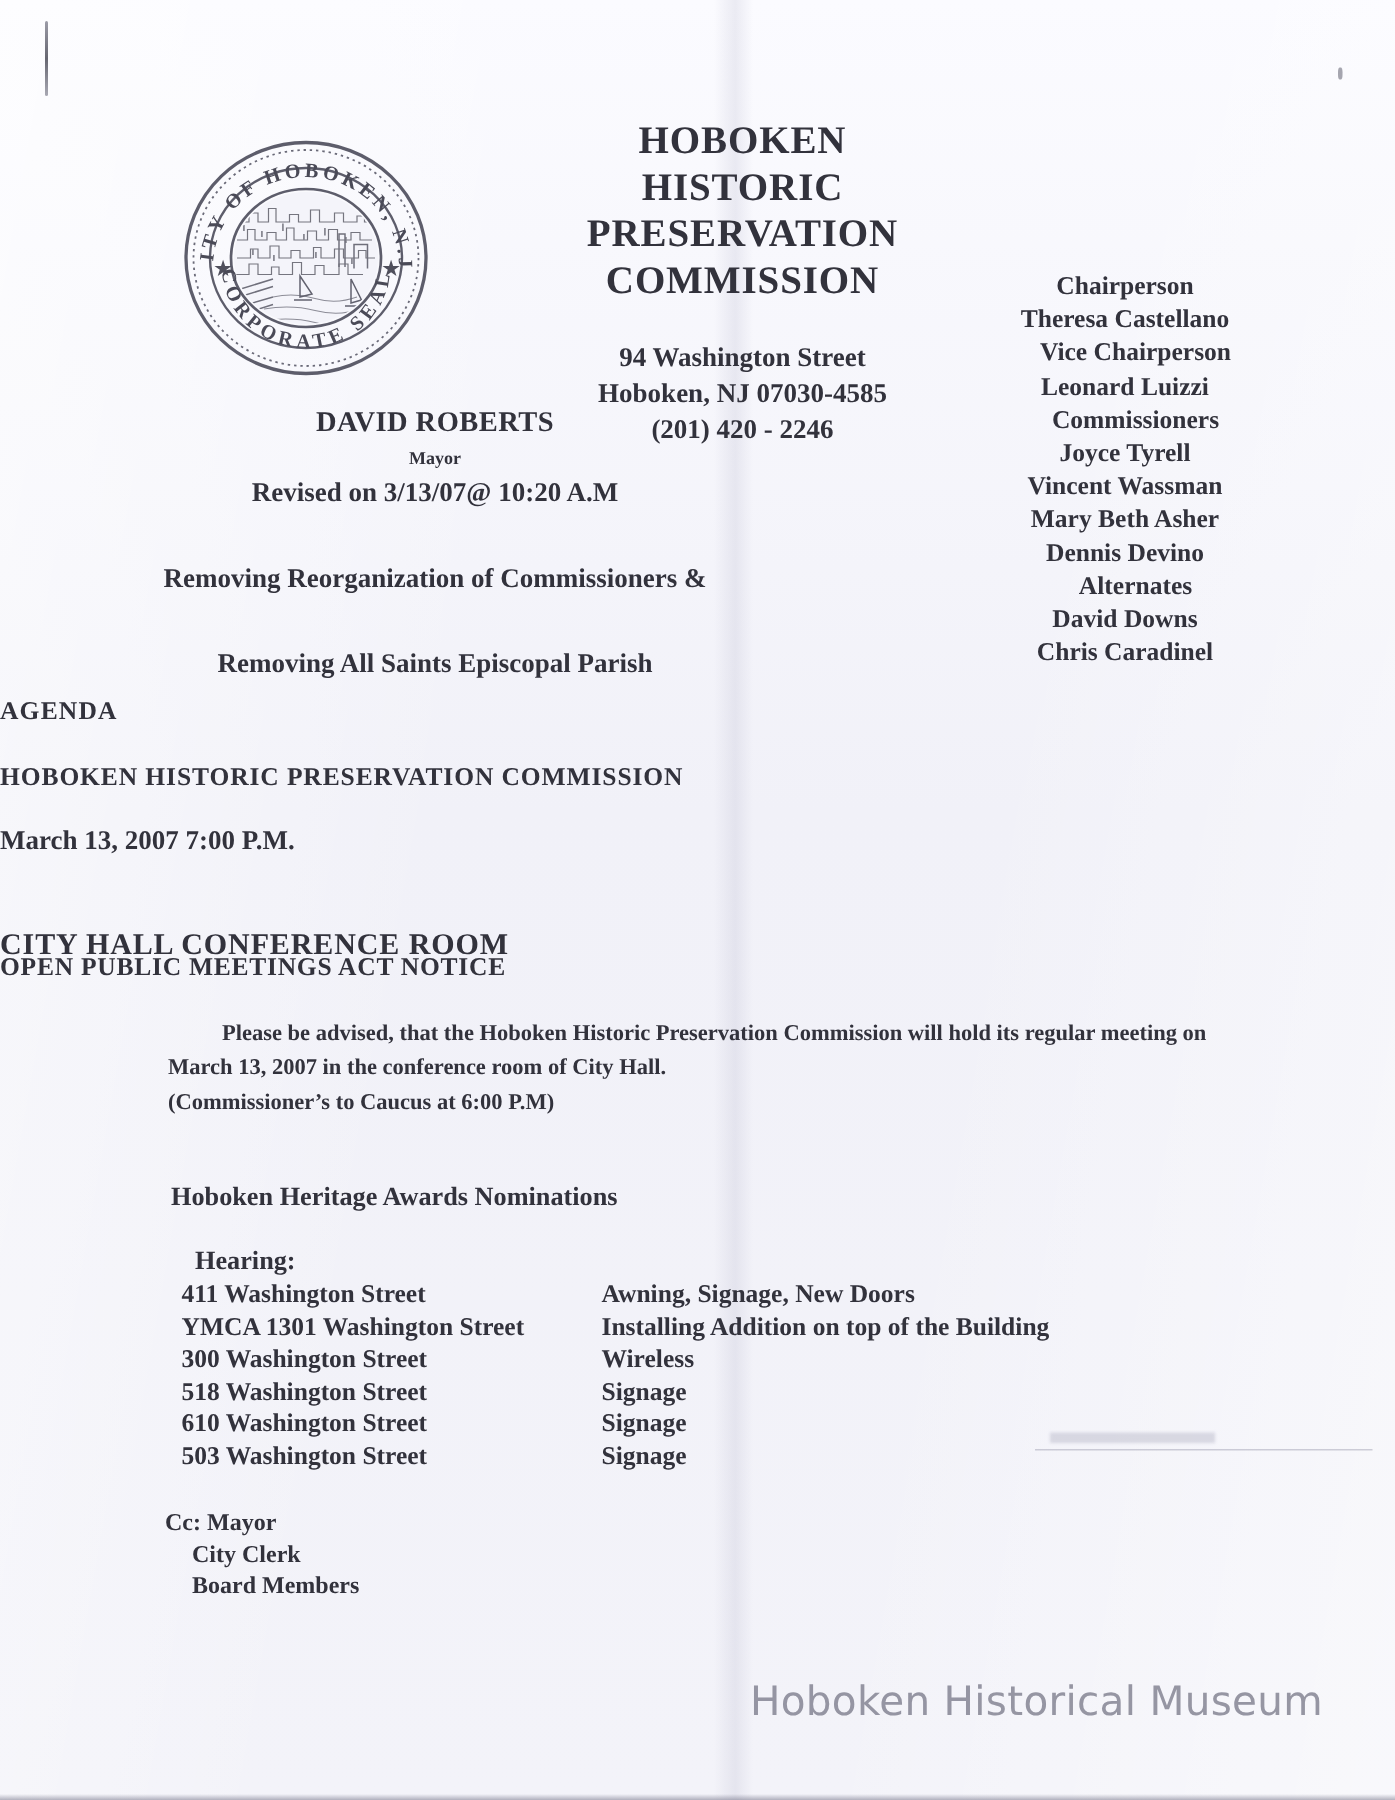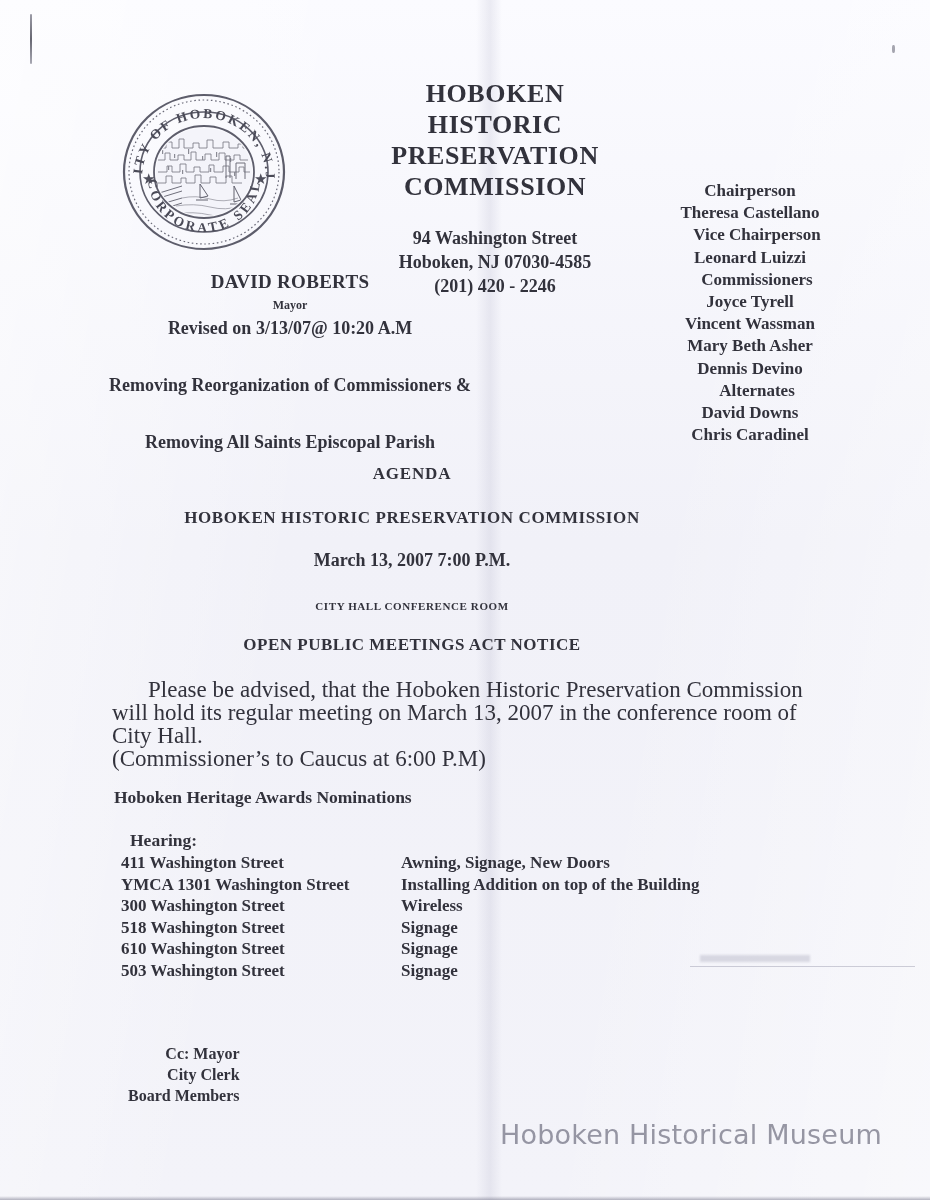--- a/index.html
+++ b/index.html
@@ -153,37 +153,36 @@
   }
   .roster div { white-space: nowrap; }
   .roster .role { }
   .roster .nudge-right { padding-left: 14px; }
 
   
   .agenda-head {
     position: absolute;
     left: 0;
     width: 824px;
-    text-align: center;
     font-weight: bold;
     color: #32323c;
   }
   .ah-agenda      { top: 464px; font-size: 17px; letter-spacing: 0.8px; }
   .ah-commission  { top: 508px; font-size: 17px; letter-spacing: 0.6px; }
   .ah-datetime    { top: 550px; font-size: 18px; }
-  .ah-room        { top: 600px; font-size: 11px; letter-spacing: 0.6px; }
+  .ah-room        { top: 619px; font-size: 20px; letter-spacing: 0.6px; }
   .ah-notice      { top: 635px; font-size: 17px; letter-spacing: 0.5px; }
 
   .advisory {
     position: absolute;
     left: 112px;
     top: 678px;
     width: 706px;
-    font-weight: normal;
-    font-size: 23px;
+    font-weight: bold;
+    font-size: 15px;
     line-height: 23px;
     color: #32323c;
   }
   .advisory .p1 { text-indent: 36px; }
   .advisory .caucus { text-align: left; }
 
   
   .nominations {
     position: absolute;
     left: 114px;
@@ -226,26 +225,25 @@
     left: 118px;
     top: 1001px;
     font-weight: bold;
     font-size: 15.5px;
     letter-spacing: 0.2px;
     color: #32323c;
   }
   .cc-block {
     position: absolute;
     left: 110px;
-    top: 1043px;
+    top: 1005px;
     font-weight: bold;
     font-size: 16px;
     line-height: 21px;
     color: #32323c;
-    text-align: right;
   }
   .cc-block .cc-indent { padding-left: 18px; }
 
   
   .watermark {
     position: absolute;
     right: 48px;
     top: 1119px;
     font-family: "DejaVu Sans", "Liberation Sans", sans-serif;
     font-size: 27px;

